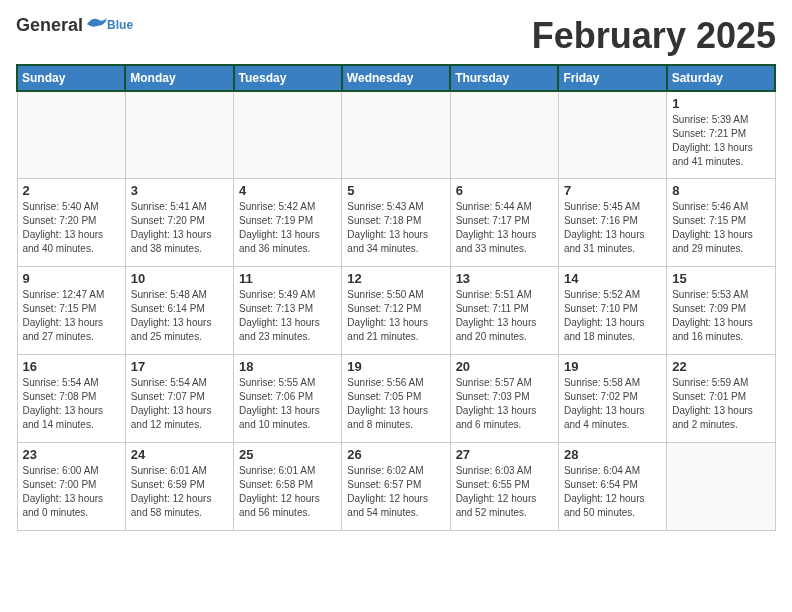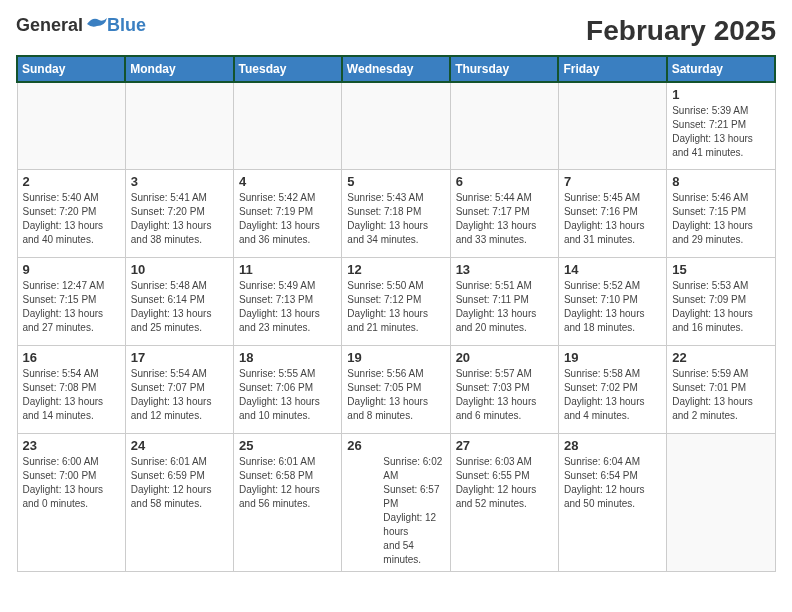--- a/index.html
+++ b/index.html
@@ -21,30 +21,30 @@
       flex-direction: row;
       align-items: center;
     }
     .logo-general {
       font-size: 18px;
       font-weight: bold;
       color: #333;
       line-height: 1;
     }
     .logo-blue {
-      font-size: 18px;
+      font-size: 12px;
       font-weight: bold;
       color: #3a7fc1;
       line-height: 1;
     }
     .title-block {
       text-align: right;
     }
     .month-year {
-      font-size: 28px;
+      font-size: 36px;
       font-weight: bold;
       color: #333;
       line-height: 1.1;
     }
     .location {
       font-size: 13px;
       color: #555;
     }
     table {
       width: 100%;
@@ -300,21 +300,21 @@
         </td>
         <td>
           <span class="day-num">25</span>
           <div class="day-info" style="white-space: pre-line;">Sunrise: 6:01 AM
 Sunset: 6:58 PM
 Daylight: 12 hours
 and 56 minutes.</div>
         </td>
         <td>
           <span class="day-num">26</span>
-          <div class="day-info" style="white-space: pre-line; margin-left: 36px;">Sunrise: 6:02 AM
+          <div class="day-info" style="white-space: pre-line;">Sunrise: 6:02 AM
 Sunset: 6:57 PM
 Daylight: 12 hours
 and 54 minutes.</div>
         </td>
         <td>
           <span class="day-num">27</span>
           <div class="day-info" style="white-space: pre-line;">Sunrise: 6:03 AM
 Sunset: 6:55 PM
 Daylight: 12 hours
 and 52 minutes.</div>

